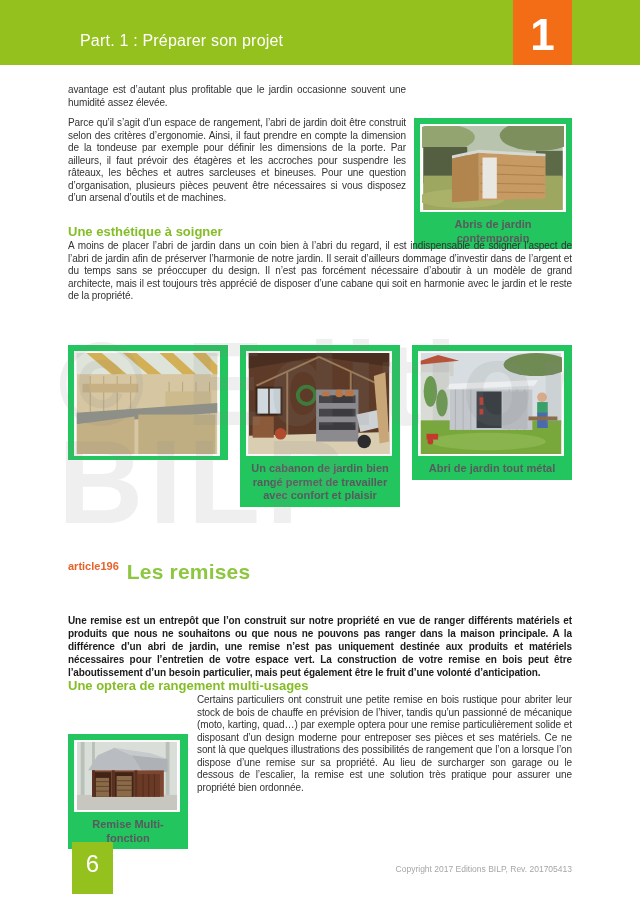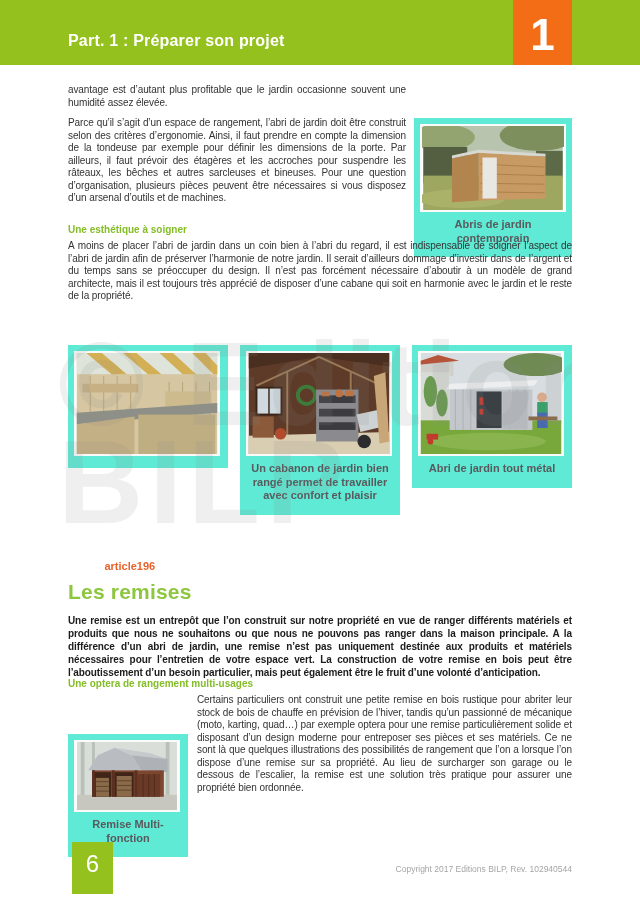--- a/index.html
+++ b/index.html
@@ -3,36 +3,36 @@
 <meta charset="utf-8">
 <style>
   * { margin:0; padding:0; box-sizing:border-box; }
   html,body { background:#ffffff; }
   .page {
     position:relative; width:640px; height:898px; background:#ffffff;
     font-family:"Liberation Sans", sans-serif; color:#333; overflow:hidden;
   }
   
   .header-bar { position:absolute; left:0; top:0; width:640px; height:65px; background:#95c11f; }
-  .header-title { position:absolute; left:68px; top:32px; font-size:16px; font-weight:bold; color:#ffffff; letter-spacing:.2px; }
+  .header-title { position:absolute; left:80px; top:32px; font-size:16px; font-weight:normal; color:#ffffff; letter-spacing:.2px; }
   .chapter-box { position:absolute; left:513px; top:0; width:59px; height:65px; background:#f26d15;
     display:flex; align-items:center; justify-content:center; }
   .chapter-num { font-size:44px; font-weight:bold; color:#ffffff; line-height:1; padding-top:4px; }
   
   .para { position:absolute; font-size:10px; line-height:12.5px; text-align:justify; color:#333; letter-spacing:-0.1px; }
   .para-bold { font-weight:bold; color:#1c1c1c;margin-top:22px; }
-  .green-head { position:absolute; font-size:10px; font-weight:bold; color:#84bd27; }
-  
-  .figblock { position:absolute; background:#5eead4; padding:6px 6px 12px 6px; }
+  .green-head { position:absolute; font-size:13px; font-weight:bold; color:#84bd27; }
+  
+  .figblock { position:absolute; background:#22c55e; padding:6px 6px 4px 6px; }
   .figblock .photo { display:block; background:#fff; border:2px solid #fafafa; }
   .figcaption { font-size:11px; font-weight:bold; color:#595a5e; text-align:center; line-height:13.5px; margin-top:6px; }
   .gallery { position:absolute; left:68px; top:345px; width:504px; display:flex; gap:12px; align-items:flex-start; }
   .gallery .figblock { position:relative; width:160px; }
   
-  .article-row { position:absolute; left:68px; top:560px; display:flex; align-items:center; gap:8px;flex-direction:column; }
+  .article-row { position:absolute; left:68px; top:560px; display:flex; align-items:flex-start; gap:8px; }
   .article-label { font-size:11px; font-weight:bold; color:#e8622a; }
   .article-title { font-size:21px; font-weight:bold; color:#8dc63f; letter-spacing:.2px; }
   
   .watermark { position:absolute; left:58px; top:336px; width:514px; height:200px; overflow:hidden;
     pointer-events:none; z-index:5; color:#8a8a8a; opacity:0.13; font-weight:bold; white-space:nowrap; }
   .watermark .wm1 { font-size:118px; line-height:96px; letter-spacing:4px; }
   .watermark .wm2 { font-size:118px; line-height:100px; letter-spacing:6px; }
   
   .page-box { position:absolute; left:72px; top:842px; width:41px; height:52px; background:#95c11f;
     display:flex; justify-content:center; }
@@ -240,15 +240,15 @@
         </g>
     </svg>
     <div class="figcaption">Remise Multi-fonction</div>
   </div>
 
   <div class="para" style="left:197px; top:694px; width:375px;">Certains particuliers ont construit une petite remise en bois rustique pour abriter leur stock de bois de chauffe en prévision de l’hiver, tandis qu’un passionné de mécanique (moto, karting, quad…) par exemple optera pour une remise particulièrement solide et disposant d’un design moderne pour entreposer ses pièces et ses matériels. Ce ne sont là que quelques illustrations des possibilités de rangement que l’on a lorsque l’on dispose d’une remise sur sa propriété. Au lieu de surcharger son garage ou le dessous de l’escalier, la remise est une solution très pratique pour assurer une propriété bien ordonnée.</div>
 
   <div class="page-box">
     <div class="page-num">6</div>
   </div>
-  <div class="copyright">Copyright 2017 Editions BILP, Rev. 102940544</div>
+  <div class="copyright">Copyright 2017 Editions BILP, Rev. 201705413</div>
 
 </div>
 
 </body></html>

